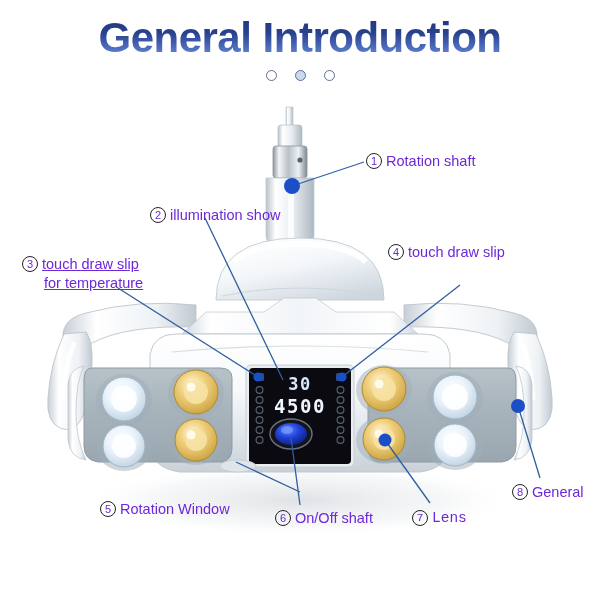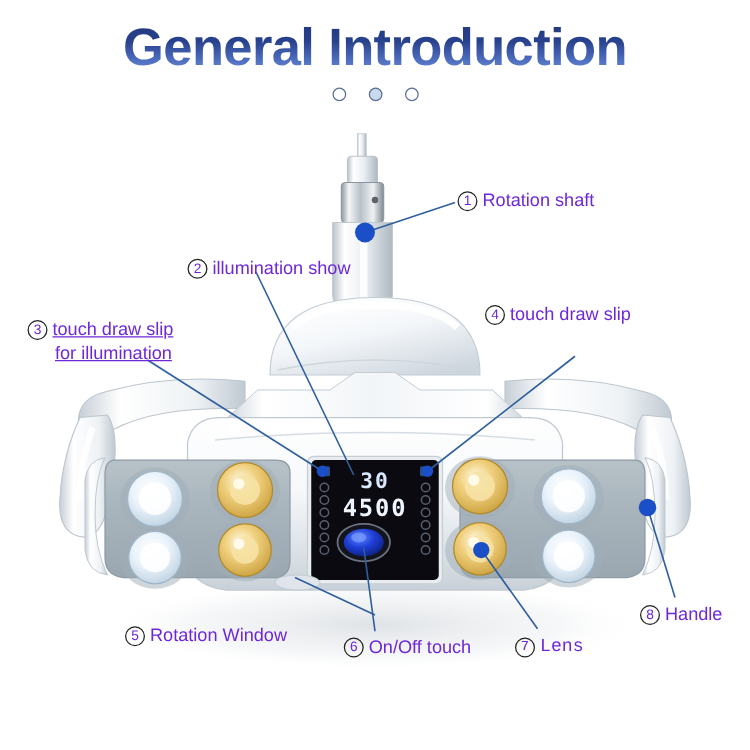--- a/index.html
+++ b/index.html
@@ -301,36 +301,36 @@
   <div class="callout c1">
     <span class="num">1</span><span>Rotation shaft</span>
   </div>
 
   <div class="callout c2">
     <span class="num">2</span><span>illumination show</span>
   </div>
 
   <div class="callout c3">
     <span class="num">3</span><span>touch draw slip</span>
-    <span class="l2">for illumination</span>
+    <span class="l2">for temperature</span>
   </div>
 
   <div class="callout c4">
     <span class="num">4</span><span>touch draw slip</span>
   </div>
 
   <div class="callout c5">
     <span class="num">5</span><span>Rotation Window</span>
   </div>
 
   <div class="callout c6">
-    <span class="num">6</span><span>On/Off touch</span>
+    <span class="num">6</span><span>On/Off shaft</span>
   </div>
 
   <div class="callout c7">
     <span class="num">7</span><span>Lens</span>
   </div>
 
   <div class="callout c8">
-    <span class="num">8</span><span>Handle</span>
+    <span class="num">8</span><span>General</span>
   </div>
 
 </div>
 
 </body></html>

